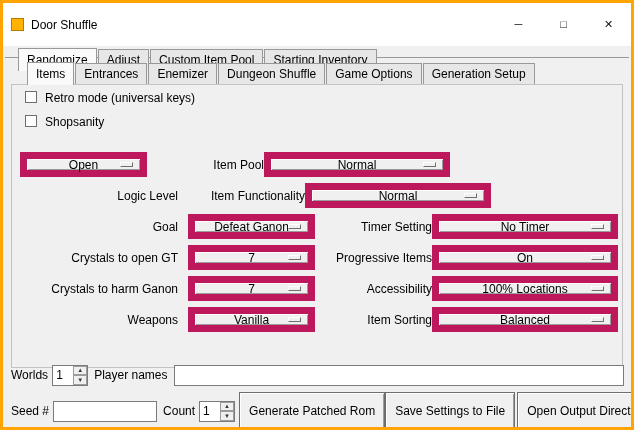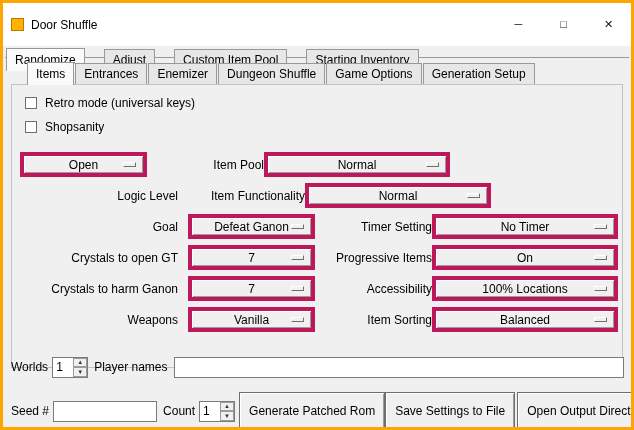--- a/index.html
+++ b/index.html
@@ -15,64 +15,64 @@
   }
   
   .titlebar { height:43px; background:#ffffff; display:flex; align-items:center; padding-left:8px; }
   .app-icon { width:13px; height:13px; background:#ffb300; border:1px solid #b97a00; margin-right:7px; flex:none; }
   .title { flex:none; }
   .win-controls { margin-left:auto; display:flex; height:100%; }
   .win-btn { width:45px; height:100%; display:flex; align-items:center; justify-content:center; font-size:11px; color:#111; }
   .win-btn .glyph { line-height:1; }
   
   .tabs { display:flex; align-items:flex-end; position:relative; z-index:2; }
-  .tabs-primary { padding-left:3px; margin-top:2px;gap:18px; }
+  .tabs-primary { padding-left:15px; margin-top:2px; }
   .tabs-secondary { padding-left:22px; margin-top:4px; }
   .tab {
     padding:3px 8px 3px 8px; background:#e7e7e7;
     border:1px solid #989898; border-bottom:none;
     margin-right:1px; white-space:nowrap; cursor:default;
   }
   .tab.selected { background:#fafafa; padding-top:4px; padding-bottom:4px; margin-bottom:-1px; }
   
   .pane-primary {
     position:absolute; left:2px; right:2px; top:54px; bottom:2px;
     border-top:1px solid #989898; background:#f0f0f0;
   }
   .pane-secondary {
     margin:0 6px 0 6px; height:284px;
     border:1px solid #c3c3c3; background:#f0f0f0;
     padding:6px 0 0 8px;
   }
   
-  .check-row { display:flex; align-items:center; height:24px; padding-left:5px; }
+  .check-row { display:flex; height:24px; padding-left:5px; }
   .checkbox { width:12px; height:12px; background:#ffffff; border:1px solid #6e6e6e; margin-right:8px; flex:none; }
   
   .form { margin-top:10px; }
   .form-row { display:flex; align-items:center; height:31px; }
   .flabel { white-space:nowrap; }
   .flabel.left  { width:168px; text-align:right; padding-right:10px; }
   .flabel.right { width:117px; text-align:right; }
   .dropdown {
-    height:25px; background:#f0f0f0; border:4px solid #be185d;
+    height:25px; background:#f0f0f0; border:7px solid #be185d;
     box-shadow: inset 1px 1px 0 #ffffff, inset -1px -1px 0 #9c9c9c;
     display:flex; align-items:center; justify-content:center;
     position:relative; cursor:default; flex:none;
   }
   .dd-left  { width:127px; }
   .dd-right { width:186px; }
   .dd-indicator {
     position:absolute; right:7px; top:50%; margin-top:-3px;
     width:13px; height:5px; background:#f0f0f0;
     border-top:1px solid #ffffff; border-left:1px solid #ffffff;
     border-bottom:1px solid #6e6e6e; border-right:1px solid #6e6e6e;
   }
   
   .bottom-row { position:absolute; left:8px; right:7px; display:flex; align-items:center; }
-  .row1 { top:352px; height:24px; }
+  .row1 { top:360px; height:24px; }
   .row2 { top:395px; height:26px; }
   .blabel { white-space:nowrap; margin-right:4px; }
   .text-input {
     height:21px; background:#ffffff; border:1px solid #7b7b7b;
     font:inherit; padding:0 3px; outline:none;
   }
   .grow { flex:1; margin-left:2px; }
   .seed-input { width:104px; }
   .spin { display:inline-flex; height:21px; border:1px solid #7b7b7b; background:#ffffff; flex:none; }
   .spin-val { width:20px; display:flex; align-items:center; padding-left:3px; background:#ffffff; }

